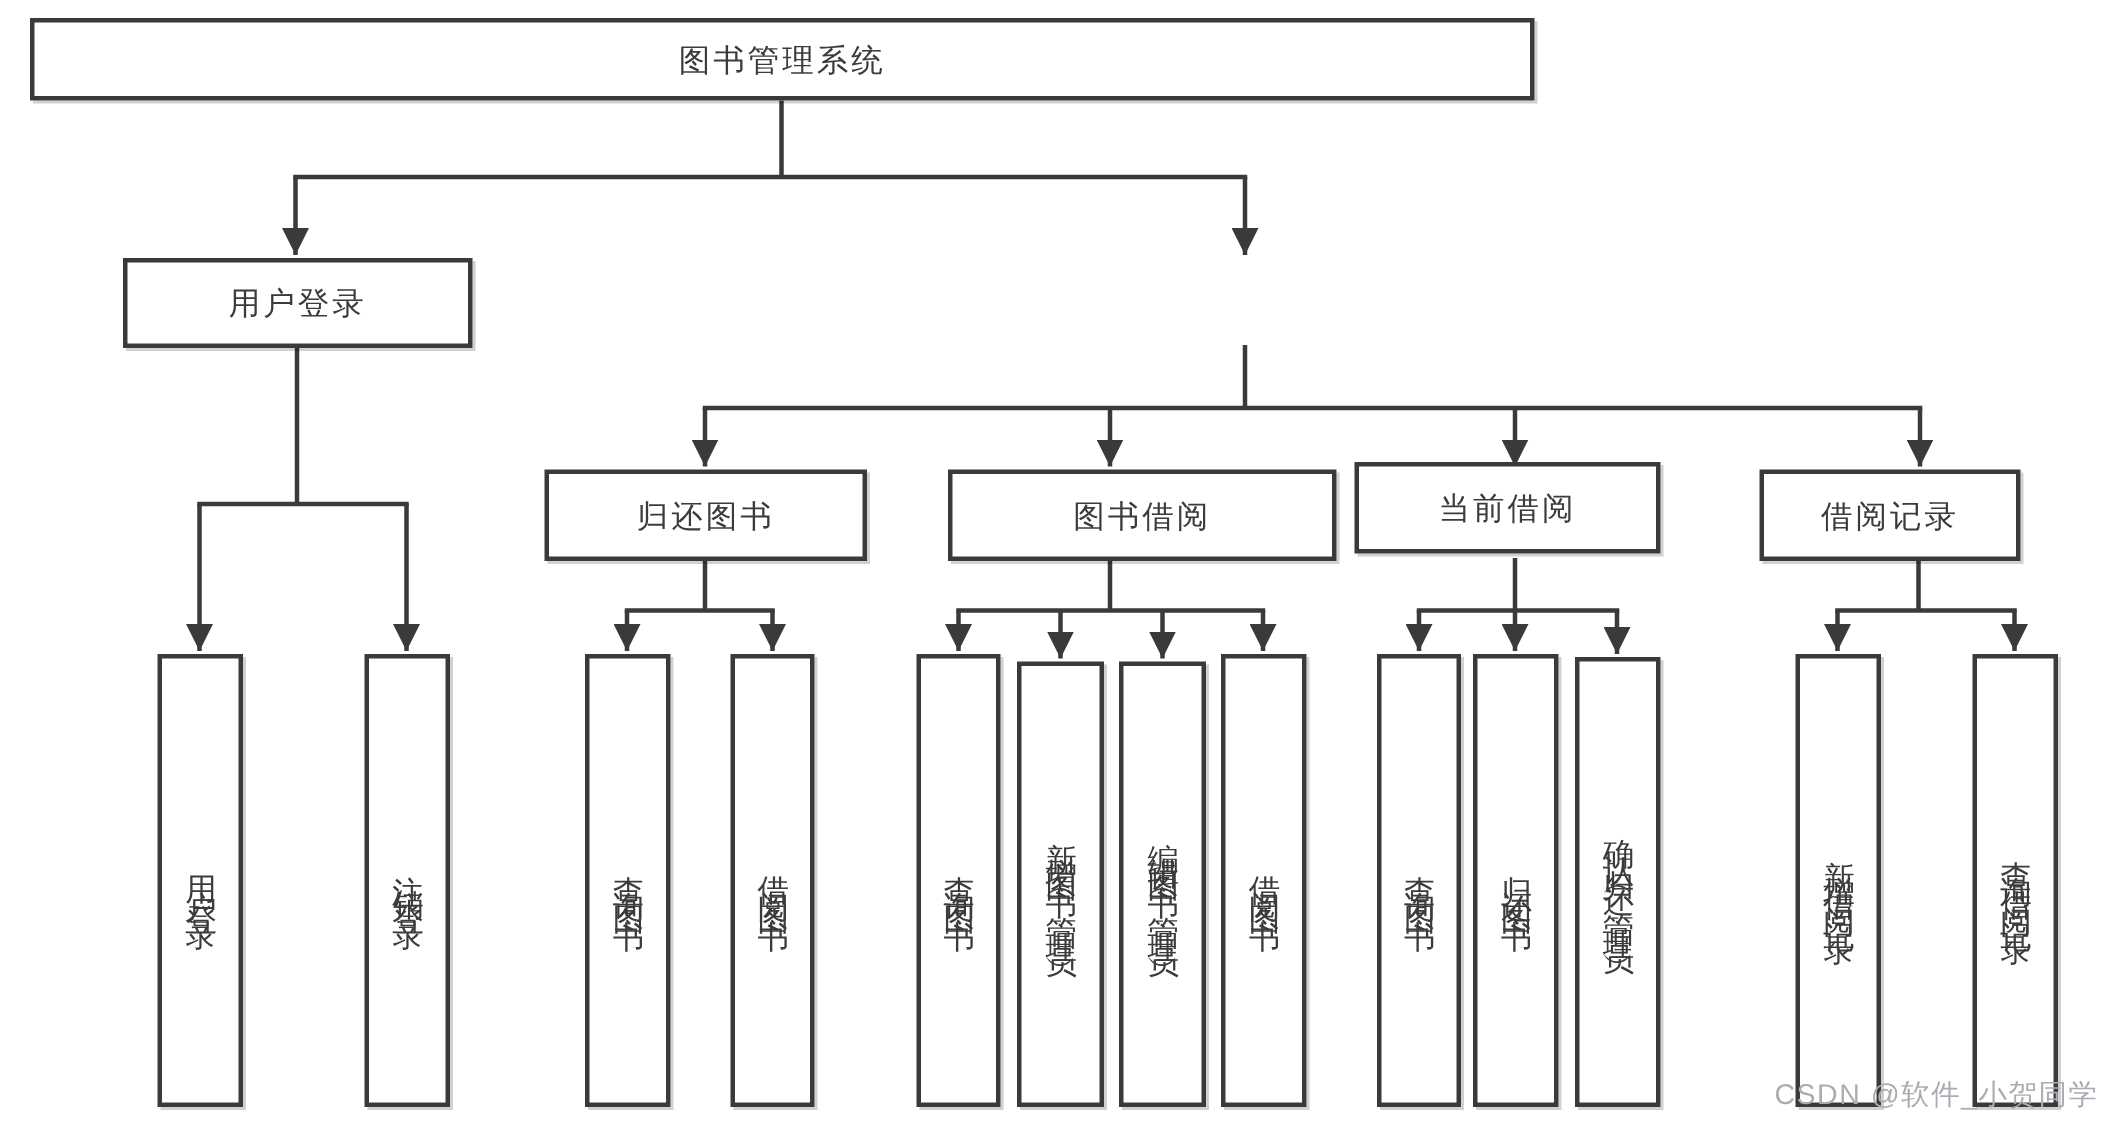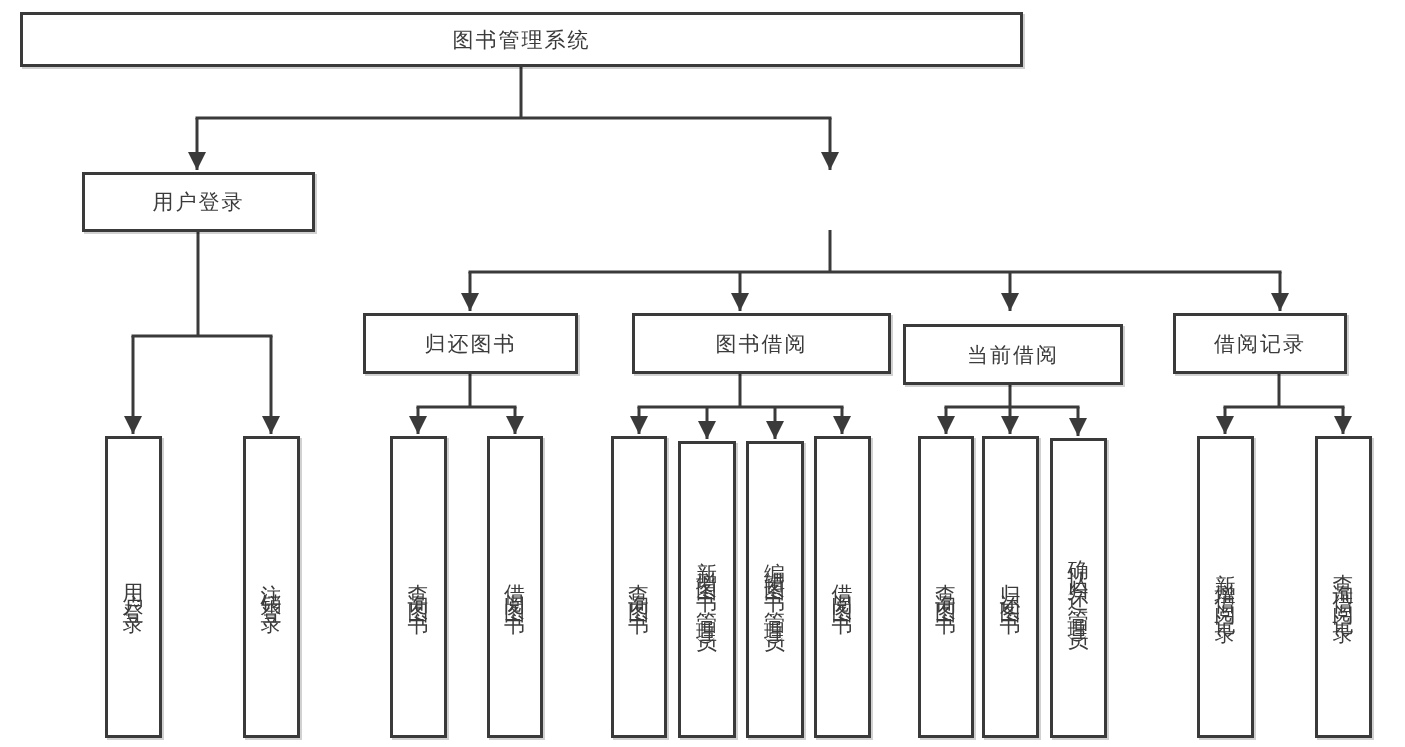--- a/index.html
+++ b/index.html
@@ -93,35 +93,36 @@
     <line class="ln" x1="1225" y1="407" x2="1225" y2="434" marker-end="url(#arw)"></line>
     <line class="ln" x1="1343" y1="407" x2="1343" y2="434" marker-end="url(#arw)"></line>
   </svg>
 
   <div class="node h" style="left:20px;top:12px;width:1003px;height:55px">图书管理系统</div>
 
   <div class="node h" style="left:82px;top:172px;width:233px;height:60px">用户登录</div>
 
   <div class="node h" style="left:363px;top:313px;width:215px;height:61px">归还图书</div>
   <div class="node h" style="left:632px;top:313px;width:259px;height:61px">图书借阅</div>
-  <div class="node h" style="left:903px;top:324px;width:220px;height:61px">当前借阅</div>
+  <div class="node h" style="left:903px;top:308px;width:204px;height:61px">当前借阅</div>
   <div class="node h" style="left:1173px;top:313px;width:174px;height:61px">借阅记录</div>
 
   <div class="node v" style="left:105px;top:436px;width:57px;height:302px">用户登录</div>
   <div class="node v" style="left:243px;top:436px;width:57px;height:302px">注销登录</div>
 
   <div class="node v" style="left:390px;top:436px;width:57px;height:302px">查询图书</div>
   <div class="node v" style="left:487px;top:436px;width:56px;height:302px">借阅图书</div>
 
   <div class="node v" style="left:611px;top:436px;width:56px;height:302px">查询图书</div>
   <div class="node v" style="left:678px;top:441px;width:58px;height:297px">新增图书（管理员）</div>
   <div class="node v" style="left:746px;top:441px;width:58px;height:297px">编辑图书（管理员）</div>
   <div class="node v" style="left:814px;top:436px;width:57px;height:302px">借阅图书</div>
 
   <div class="node v" style="left:918px;top:436px;width:56px;height:302px">查询图书</div>
   <div class="node v" style="left:982px;top:436px;width:57px;height:302px">归还图书</div>
   <div class="node v" style="left:1050px;top:438px;width:57px;height:300px">确认归还（管理员）</div>
 
   <div class="node v" style="left:1197px;top:436px;width:57px;height:302px">新增借阅记录</div>
   <div class="node v" style="left:1315px;top:436px;width:57px;height:302px">查询借阅记录</div>
 
+  <div class="watermark">CSDN @软件_小贺同学</div>
 
 </div>
 
 </body></html>

